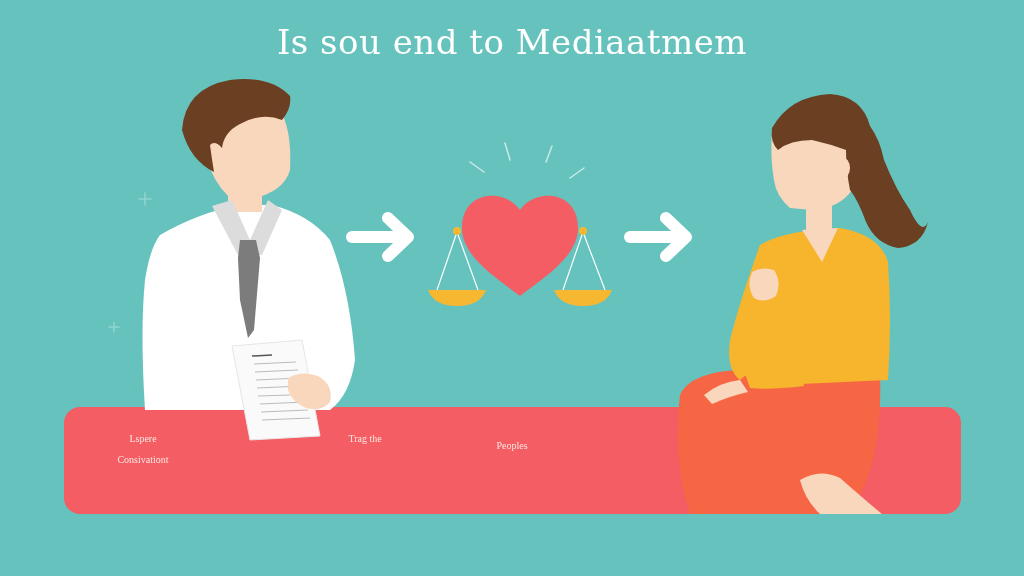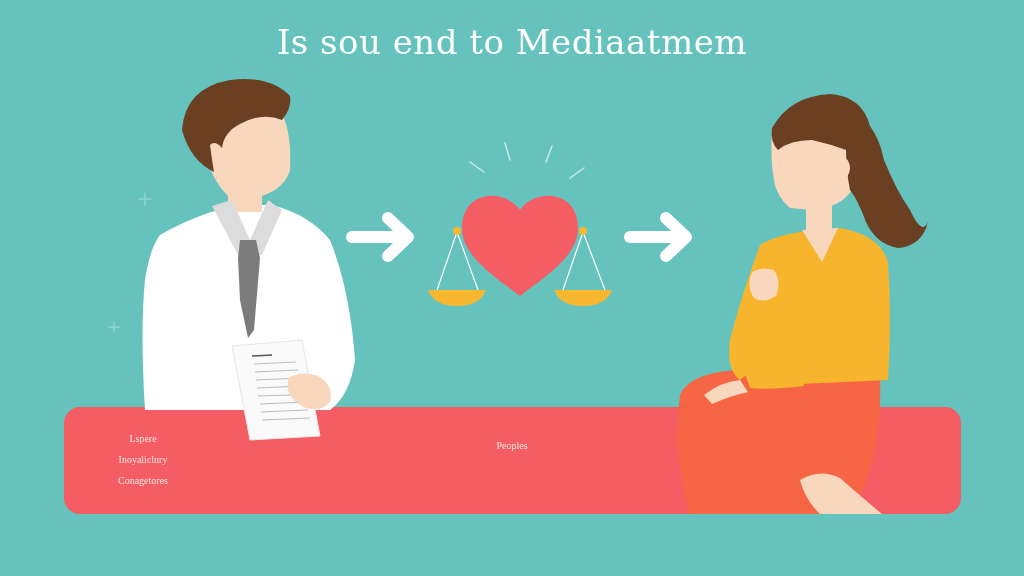--- a/index.html
+++ b/index.html
@@ -123,21 +123,21 @@
     <path d="M772 130 Q 810 110 852 128 Q 862 160 852 190 Q 840 208 812 210 L 790 208 Q 776 196 774 180 Q 770 158 772 130 Z" fill="#f9d7bd"></path>
 
     <path d="M772 128 Q 790 96 830 94 Q 862 96 870 126 Q 880 140 884 160 Q 896 190 910 210 Q 922 236 928 222 Q 922 246 898 248 Q 876 244 866 222 Q 858 200 850 190 Q 846 170 846 150 Q 830 144 812 140 Q 790 140 778 150 Q 770 142 772 128 Z" fill="#6b3f22"></path>
     <ellipse cx="842" cy="168" rx="8" ry="11" fill="#f9d7bd"></ellipse>
   </g>
 </svg>
 
 <div class="banner-labels">
   <div class="label" style="left:76px; top:428px; width:134px;">
     <span>Lspere</span>
-    <span>Inoyaliclury</span>
-    <span>Conagetores</span>
+    <span>Consivationt</span>
   </div>
   <div class="label" style="left:296px; top:428px; width:138px;">
+    <span>Trag the</span>
   </div>
   <div class="label" style="left:468px; top:435px; width:88px;">
     <span>Peoples</span>
   </div>
 </div>
 
 </body></html>

